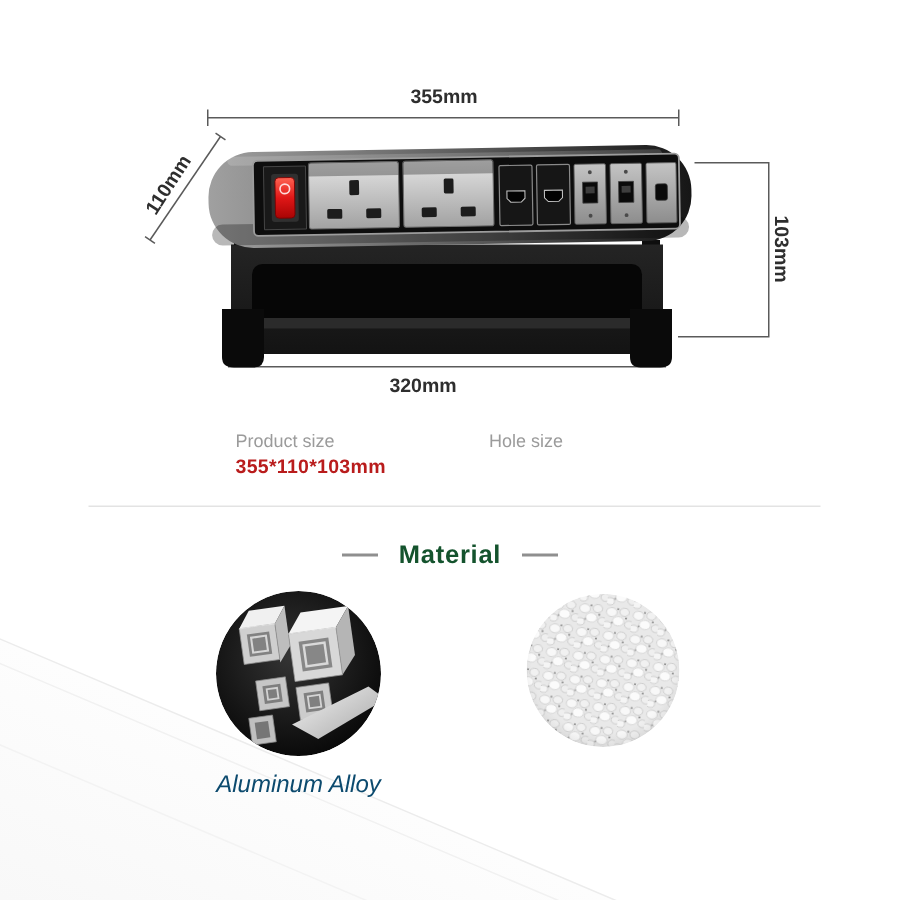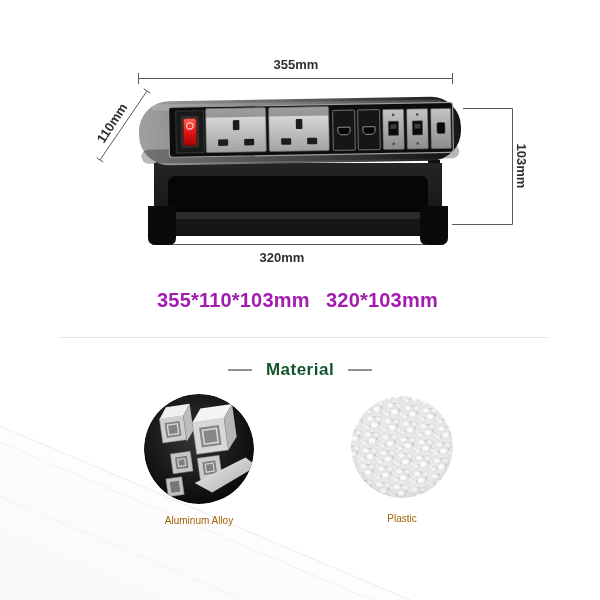--- a/index.html
+++ b/index.html
@@ -25,35 +25,35 @@
   .dim-top{left:296px;top:64px;transform:translate(-50%,-50%);}
   .dim-left{left:112px;top:123px;transform:translate(-50%,-50%) rotate(-57deg);}
   .dim-right{left:521px;top:166px;transform:translate(-50%,-50%) rotate(90deg);}
   .dim-bottom{left:282px;top:257px;transform:translate(-50%,-50%);}
   
   .size-info{position:absolute;top:287px;left:0;width:600px;z-index:2;}
   .size-block{position:absolute;top:0;}
   .size-block.product{left:157px;}
   .size-block.hole{left:326px;}
   .size-label{font-size:12px;color:#9b9b9b;}
-  .size-value{font-size:20px;font-weight:bold;color:#a21caf;margin-top:2px;letter-spacing:0.2px;}
+  .size-value{font-size:13px;font-weight:bold;color:#b91c1c;margin-top:2px;letter-spacing:0.2px;}
   .divider{position:absolute;left:59px;top:337px;width:488px;height:1px;background:#e3e3e3;z-index:2;}
   
   .material-header{
     position:absolute;left:0;top:360px;width:600px;display:flex;align-items:center;
     justify-content:center;gap:14px;z-index:2;
   }
   .material-title{font-size:17px;font-weight:bold;color:#14532d;letter-spacing:0.5px;}
   .dash{width:24px;height:2px;background:#8f8f8f;}
   .material-item{position:absolute;z-index:2;text-align:center;}
   .material-item.aluminum{left:144px;top:394px;width:110px;}
   .material-item.plastic{left:351px;top:396px;width:102px;}
   .circle{border-radius:50%;overflow:hidden;display:block;}
   .circle svg{display:block;}
-  .material-label{font-size:10px;color:#a16207;}
+  .material-label{font-size:16px;color:#0c4a6e;font-style:italic;}
   .material-item.aluminum .material-label{margin-top:11px;}
   .material-item.plastic .material-label{margin-top:15px;}
 </style>
 </head>
 <body>
 
 <div class="canvas">
 
   <div class="bg-surface">
     <div class="edge-line l1"></div>
@@ -177,24 +177,25 @@
     </g>
   </svg>
 
   <div class="dim-label dim-top">355mm</div>
   <div class="dim-label dim-left">110mm</div>
   <div class="dim-label dim-right">103mm</div>
   <div class="dim-label dim-bottom">320mm</div>
 
   <div class="size-info">
     <div class="size-block product">
+      <div class="size-label">Product size</div>
       <div class="size-value">355*110*103mm</div>
     </div>
     <div class="size-block hole">
-      <div class="size-value">320*103mm</div>
+      <div class="size-label">Hole size</div>
     </div>
   </div>
 
   <div class="divider"></div>
 
   <div class="material-header">
     <span class="dash"></span>
     <span class="material-title">Material</span>
     <span class="dash"></span>
   </div>
@@ -266,16 +267,15 @@
             <stop offset="0.75" stop-color="#9a9a9a" stop-opacity="0"></stop>
             <stop offset="1" stop-color="#6f6f6f" stop-opacity="0.28"></stop>
           </radialGradient>
         </defs>
         <g>
           <circle cx="51" cy="51" r="51" fill="url(#pebbles)"></circle>
           <circle cx="51" cy="51" r="51" fill="url(#vign)"></circle>
         </g>
       </svg>
     </span>
-    <div class="material-label">Plastic</div>
   </div>
 
 </div>
 
 </body></html>

